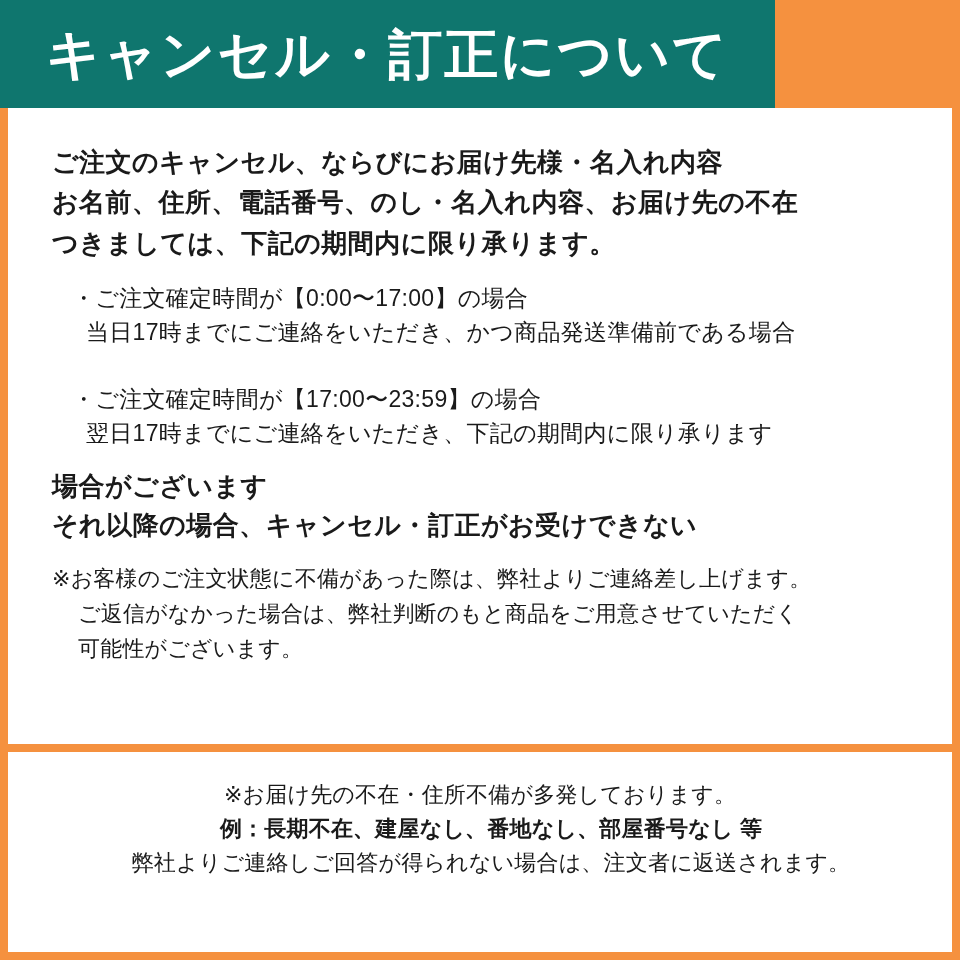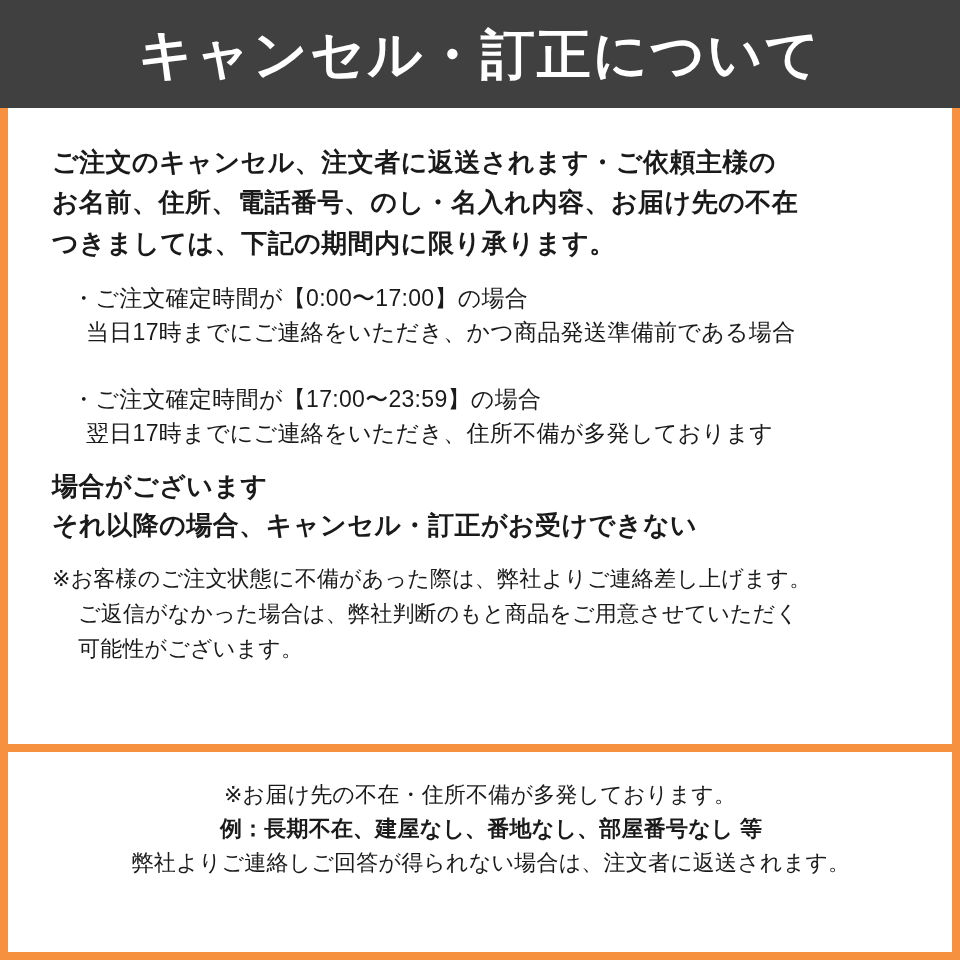--- a/index.html
+++ b/index.html
@@ -19,23 +19,23 @@
     width: 960px;
     height: 960px;
     background: #f5913f;
     box-sizing: border-box;
   }
   
   .header {
     position: absolute;
     left: 0;
     top: 0;
-    width: 960px;
+    width: 775px;
     height: 108px;
-    background: #404040;
+    background: #0f766e;
     display: flex;
     align-items: center;
     justify-content: center;
   }
   .header-title {
     color: #ffffff;
     font-size: 54px;
     font-weight: bold;
     letter-spacing: 2px;
     line-height: 1;
@@ -131,35 +131,35 @@
 
 <div class="page">
 
   <div class="header">
     <div class="header-title">キャンセル・訂正について</div>
   </div>
 
   <div class="panel panel-main">
 
     <div class="lead">
-      <div>ご注文のキャンセル、注文者に返送されます・ご依頼主様の</div>
+      <div>ご注文のキャンセル、ならびにお届け先様・名入れ内容</div>
       <div>お名前、住所、電話番号、のし・名入れ内容、お届け先の不在</div>
       <div>つきましては、下記の期間内に限り承ります。</div>
     </div>
 
     <div class="bullet-block">
       <div class="bullet-line">・ご注文確定時間が【0:00〜17:00】の場合</div>
       <div class="bullet-sub">当日17時までにご連絡をいただき、かつ商品発送準備前である場合</div>
     </div>
 
     <div class="spacer-sm"></div>
 
     <div class="bullet-block">
       <div class="bullet-line">・ご注文確定時間が【17:00〜23:59】の場合</div>
-      <div class="bullet-sub">翌日17時までにご連絡をいただき、住所不備が多発しております</div>
+      <div class="bullet-sub">翌日17時までにご連絡をいただき、下記の期間内に限り承ります</div>
     </div>
 
     <div class="warn">
       <div>場合がございます</div>
       <div>それ以降の場合、キャンセル・訂正がお受けできない</div>
     </div>
 
     <div>
       <div class="note">※お客様のご注文状態に不備があった際は、弊社よりご連絡差し上げます。</div>
       <div class="note note-indent">ご返信がなかった場合は、弊社判断のもと商品をご用意させていただく</div>

